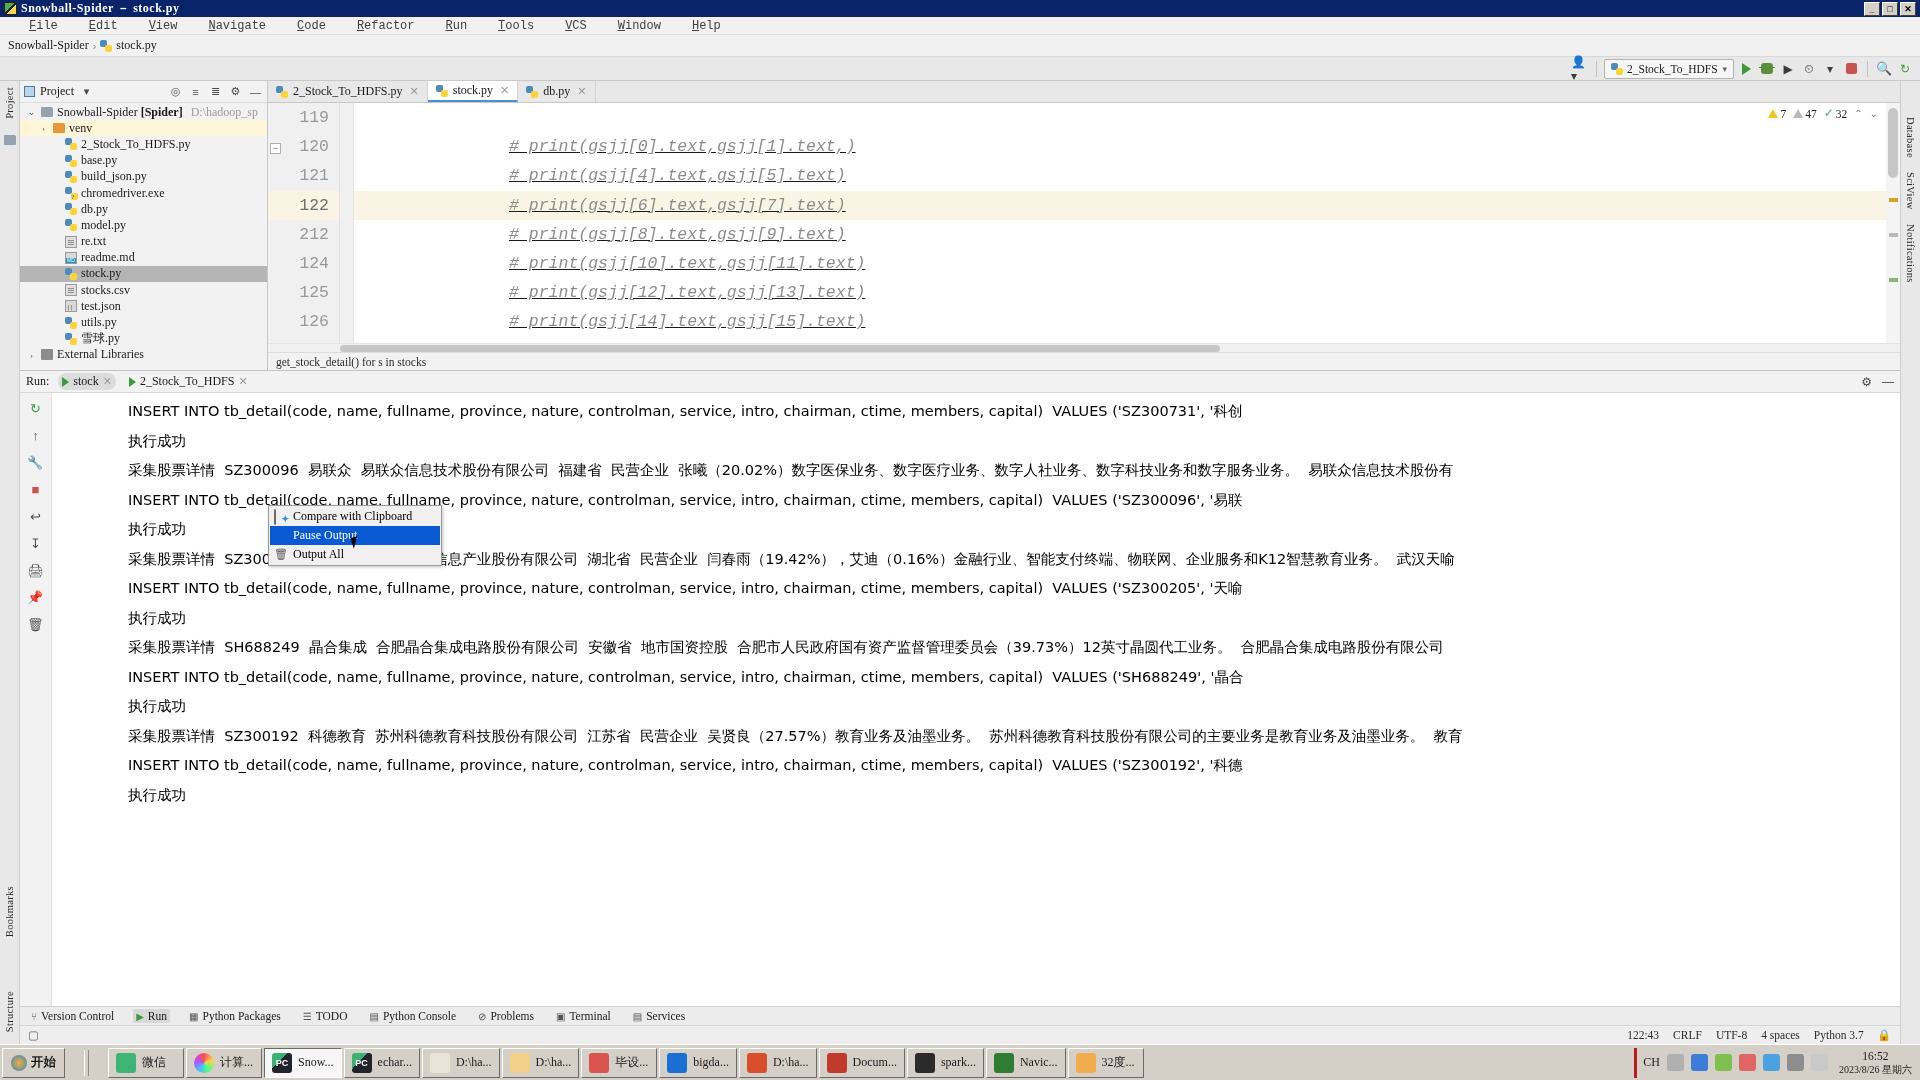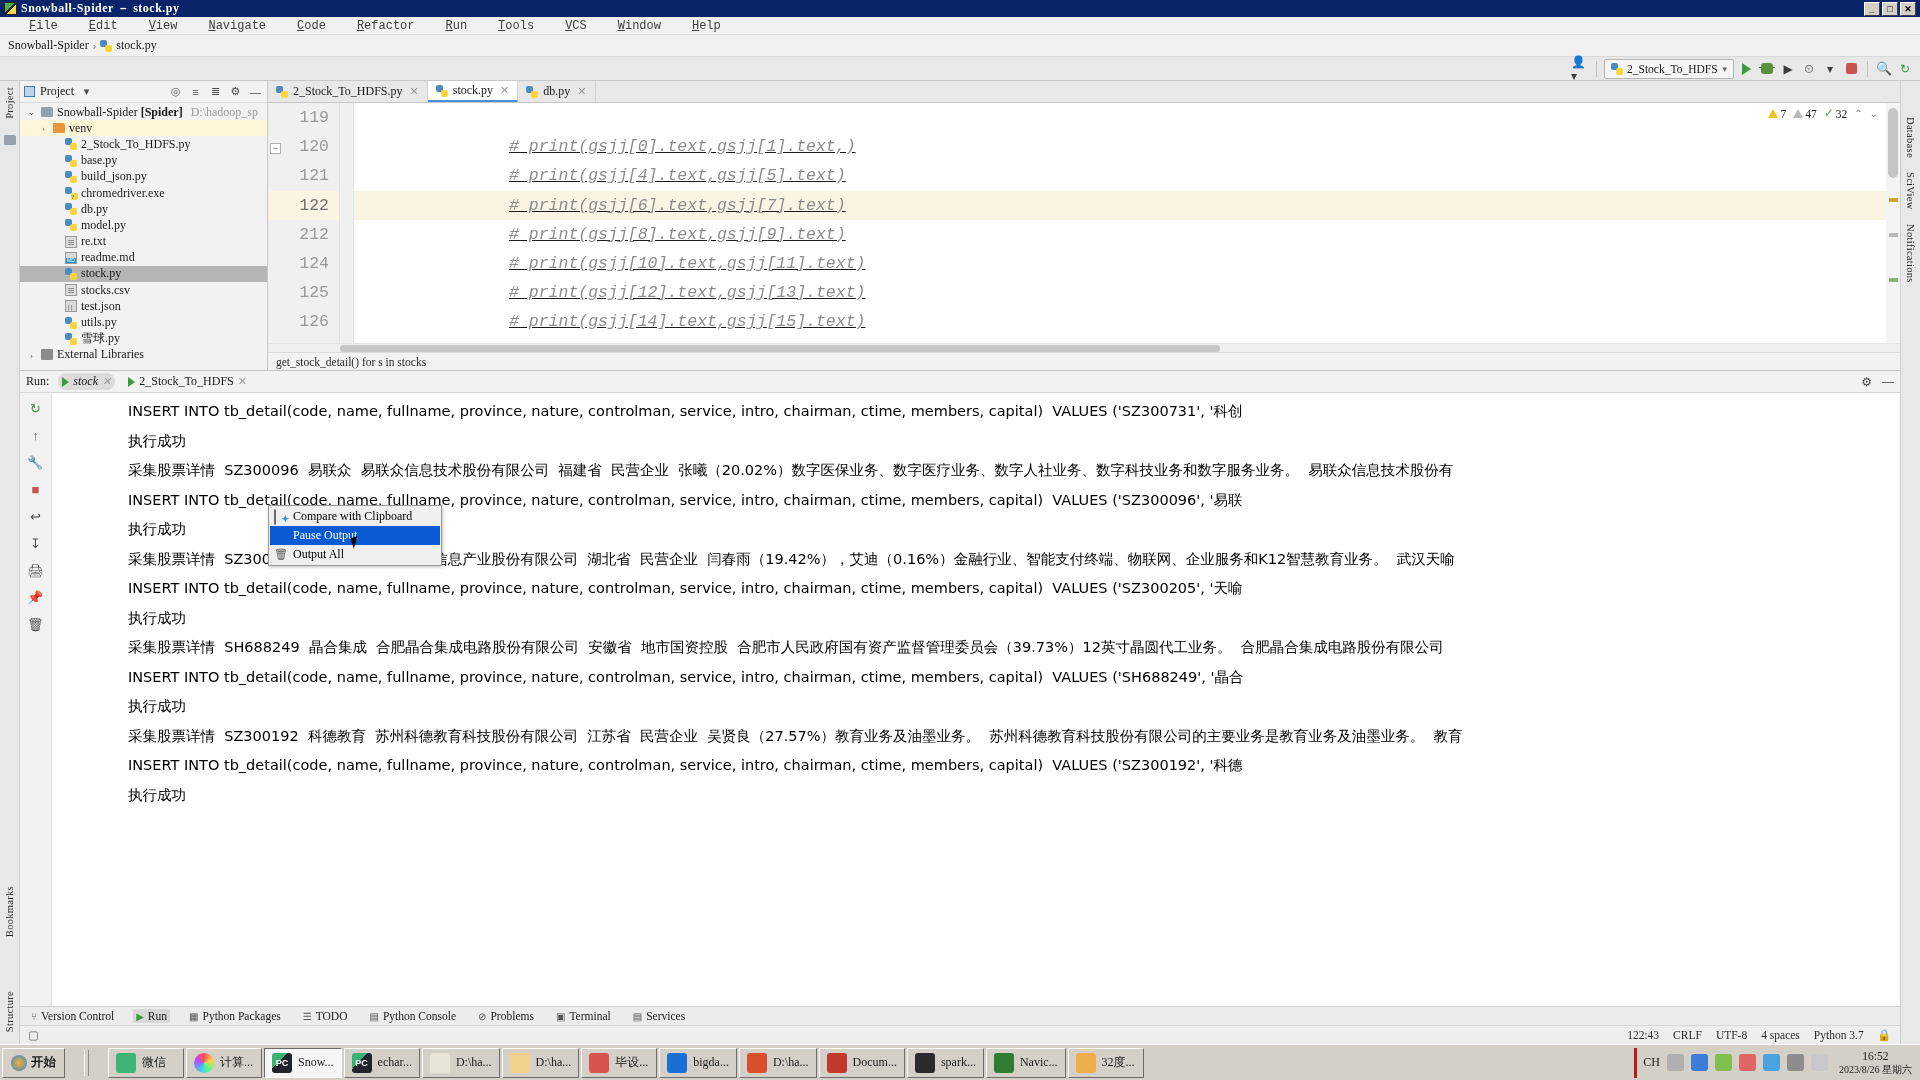--- a/index.html
+++ b/index.html
@@ -138,21 +138,21 @@
   .bread2 { height:18px; background:#f2f2f2; border-top:1px solid #dcdcdc; display:flex;
     align-items:center; padding-left:8px; gap:6px; font-size:11.5px; font-family:"Liberation Serif",serif; color:#2b2b2b;}
 
   
   .run-window { flex:1; display:flex; flex-direction:column; min-height:0; background:#f2f2f2;}
   .run-head { height:22px; display:flex; align-items:center; padding:0 6px; gap:9px;
      border-bottom:1px solid #d8d8d8;}
   .run-head .lbl { font-size:12px; font-family:"Liberation Serif",serif;}
   .rtab { display:flex; align-items:center; gap:4px; font-size:12px;
      font-family:"Liberation Serif",serif; padding:1px 4px;}
-  .rtab.active { background:#dcdcdc; border-radius:8px;font-style:italic;}
+  .rtab.active { background:#dcdcdc; border-radius:8px;}
   .rtab .x { color:#999; font-size:11px;}
   .run-head .right { margin-left:auto; display:flex; gap:10px; color:#4a4a4a; font-size:12px;}
   .console-row { flex:1; display:flex; min-height:0; }
   .console-side { width:32px; background:#f2f2f2; display:flex; flex-direction:column;
      align-items:center; padding-top:8px; gap:12px; border-right:1px solid #e0e0e0;}
   .cs-ico { font-size:13px; color:#4d4d4d; width:18px; text-align:center; }
   .cs-ico.red { color:#c75450; }
   .console { flex:1; background:#fff; overflow:hidden; position:relative;
      font-family:"Liberation Mono", monospace; font-size:15px; color:#000; padding-top:4px;}
   .cline { height:29.5px; line-height:29.5px; white-space:pre; padding-left:76px; }

